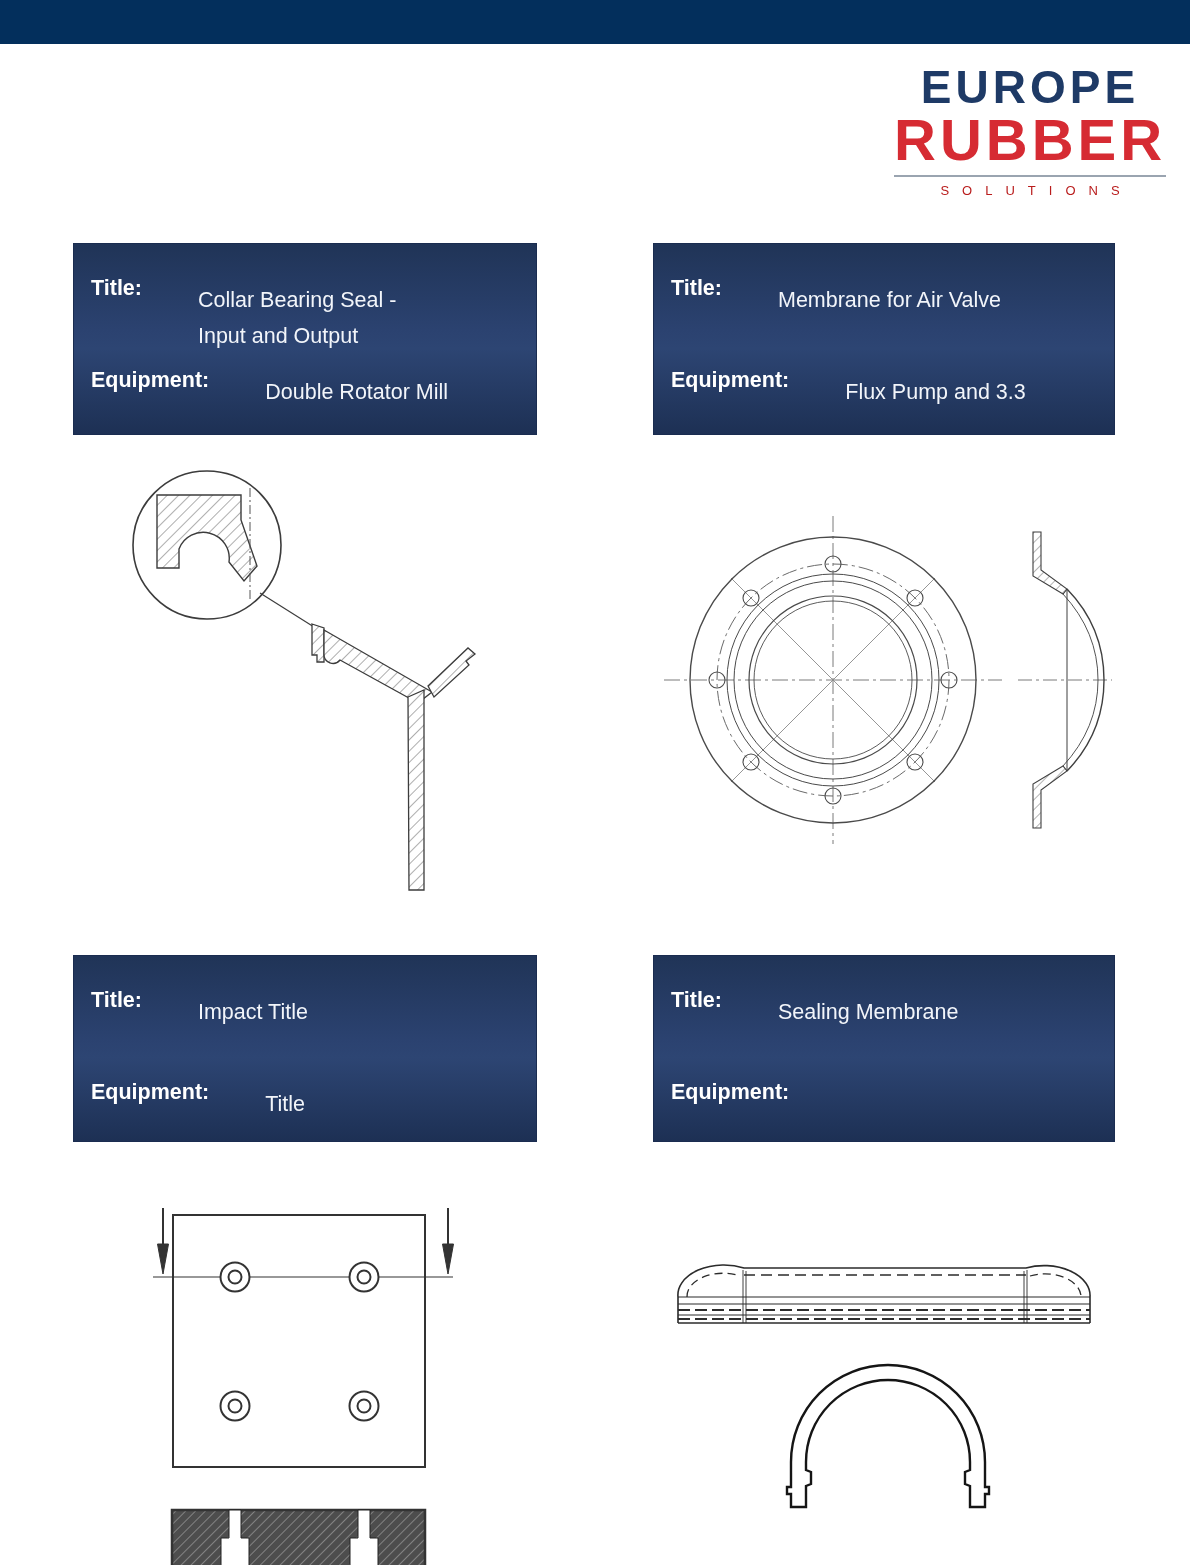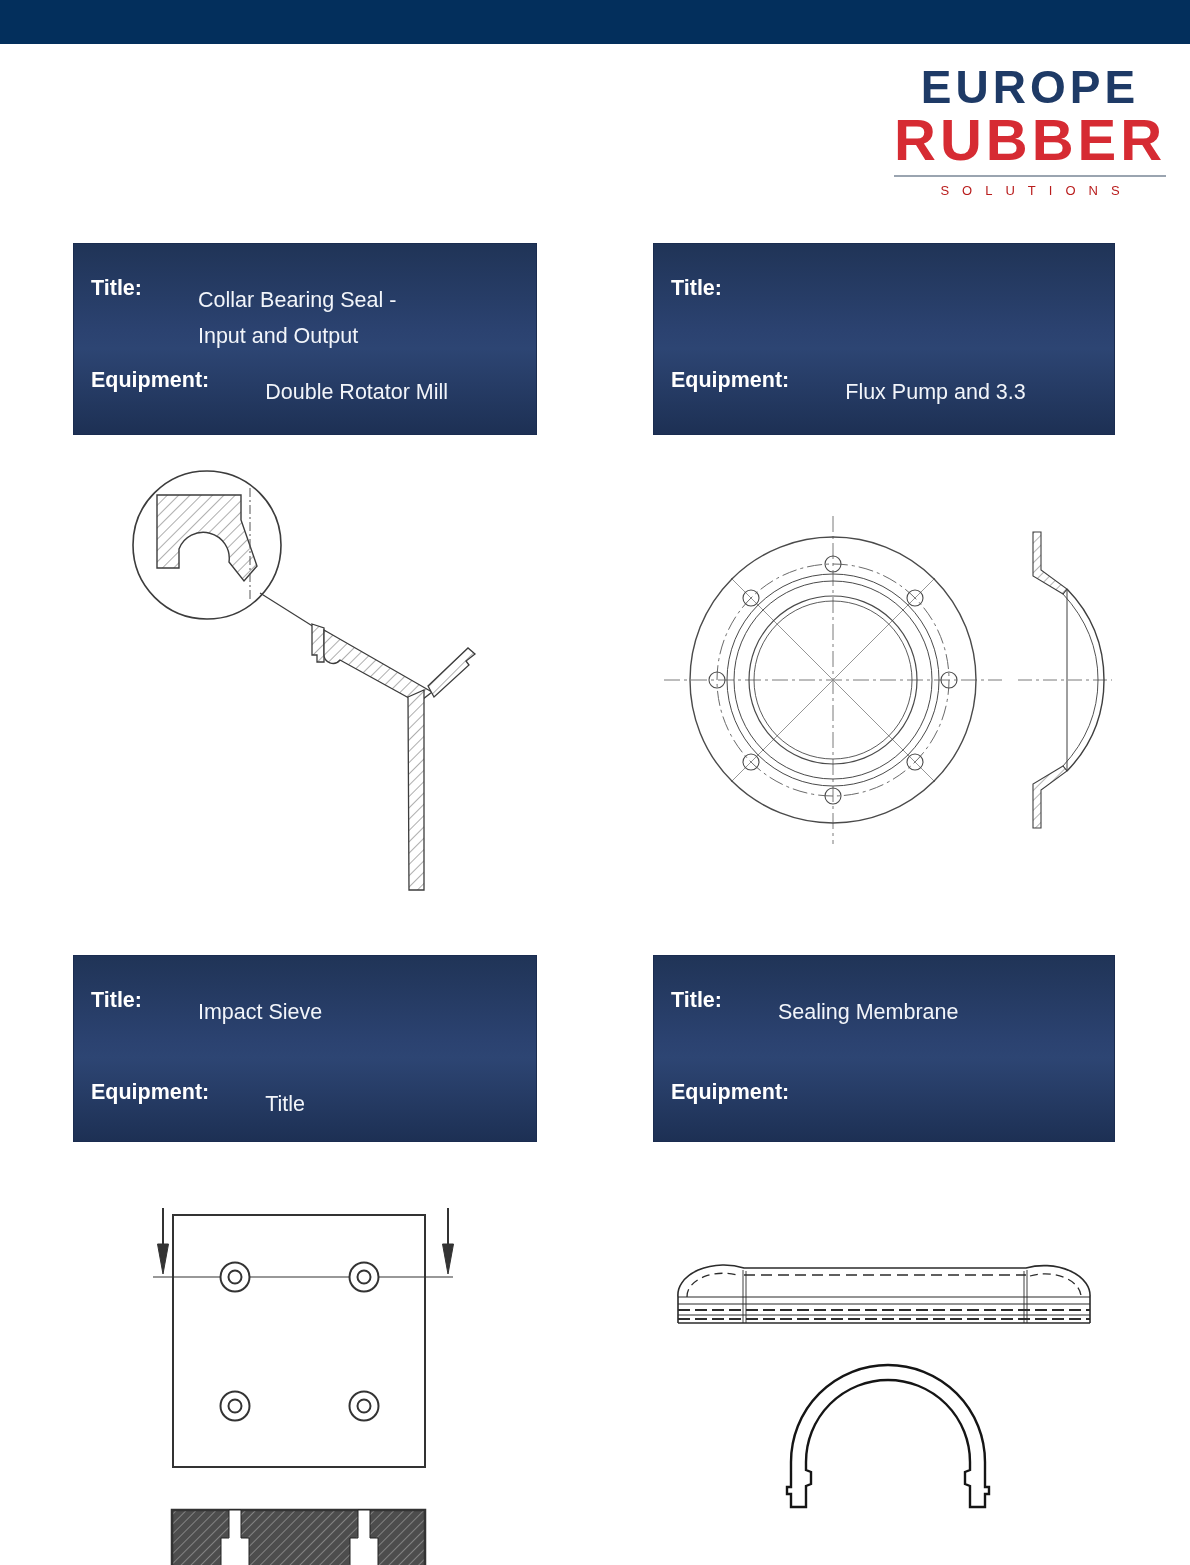--- a/index.html
+++ b/index.html
@@ -56,31 +56,32 @@
     </div>
     <div class="row row2">
       <span class="lbl">Equipment:</span>
       <span class="val val-equip">Double Rotator Mill</span>
     </div>
   </div>
 
   <div class="panel p2">
     <div class="row row1">
       <span class="lbl">Title:</span>
+      <span class="val val-title">Membrane for Air Valve</span>
     </div>
     <div class="row row2">
       <span class="lbl">Equipment:</span>
       <span class="val val-equip">Flux Pump and 3.3</span>
     </div>
   </div>
 
   <div class="panel p3">
     <div class="row row1">
       <span class="lbl">Title:</span>
-      <span class="val val-title">Impact Sieve</span>
+      <span class="val val-title">Impact Title</span>
     </div>
     <div class="row row2">
       <span class="lbl">Equipment:</span>
       <span class="val val-equip">Title</span>
     </div>
   </div>
 
   <div class="panel p4">
     <div class="row row1">
       <span class="lbl">Title:</span>

